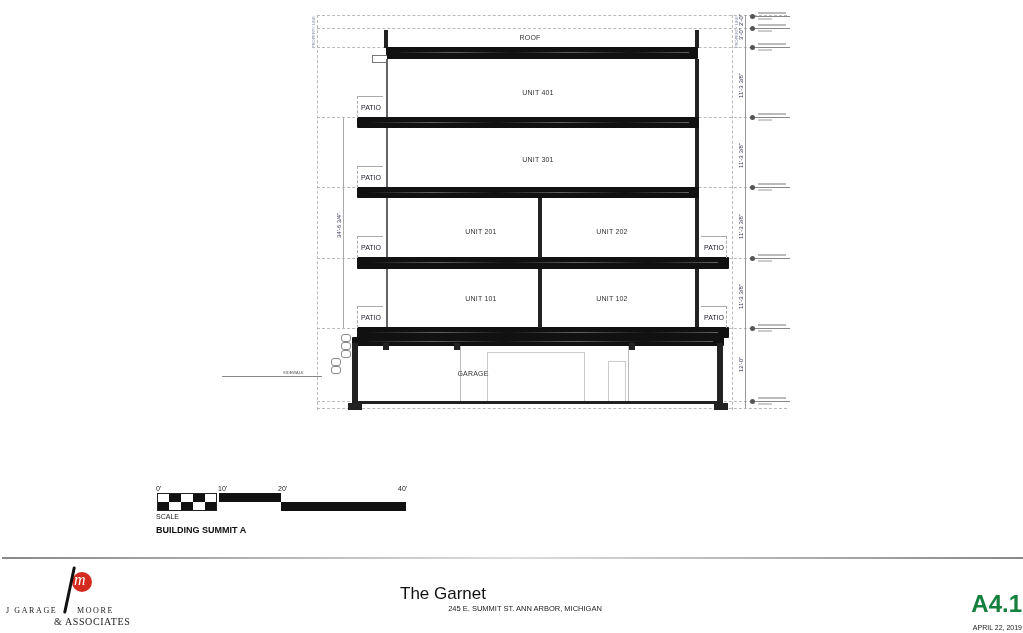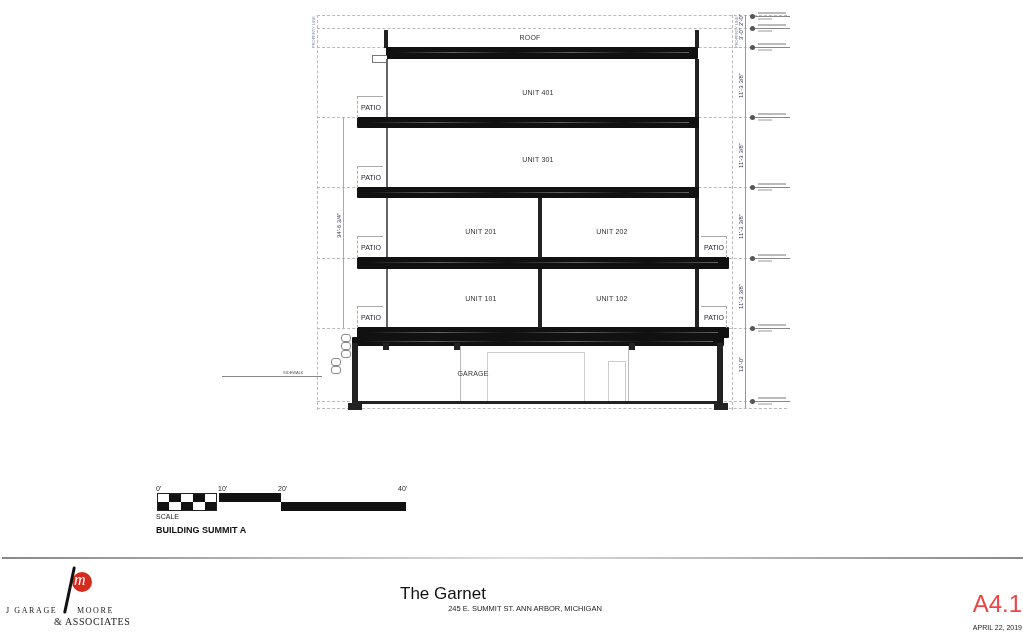--- a/index.html
+++ b/index.html
@@ -196,14 +196,14 @@
   <div class="abs" style="left:74px;top:11px;font-family:'Liberation Serif',serif;font-style:italic;font-size:16px;color:#fff;">m</div>
   <div class="abs" style="left:68px;top:6px;width:3px;height:48px;background:#111;transform:rotate(12deg);border-radius:2px;"></div>
   <div class="abs" style="left:6px;top:46px;font-family:'Liberation Serif',serif;font-size:8px;letter-spacing:1.6px;color:#222;">J GARAGE</div>
   <div class="abs" style="left:77px;top:46px;font-family:'Liberation Serif',serif;font-size:8px;letter-spacing:1.6px;color:#222;">MOORE</div>
   <div class="abs" style="left:54px;top:56px;font-family:'Liberation Serif',serif;font-size:10px;letter-spacing:.6px;color:#222;">&amp; ASSOCIATES</div>
 </div>
 
 <div class="abs" style="left:400px;top:584px;width:250px;text-align:left;font-size:17px;color:#111;">The Garnet</div>
 <div class="abs" style="left:400px;top:604px;width:250px;text-align:center;font-size:7.5px;color:#222;">245 E. SUMMIT ST. ANN ARBOR, MICHIGAN</div>
 
-<div class="abs" style="left:930px;top:590px;width:92px;text-align:right;font-size:24px;font-weight:normal;color:#ef4444;">A4.1</div>
+<div class="abs" style="left:930px;top:590px;width:92px;text-align:right;font-size:24px;font-weight:bold;color:#15803d;">A4.1</div>
 <div class="abs" style="left:930px;top:624px;width:92px;text-align:right;font-size:7px;color:#222;">APRIL 22, 2019</div>
 
 </body></html>

